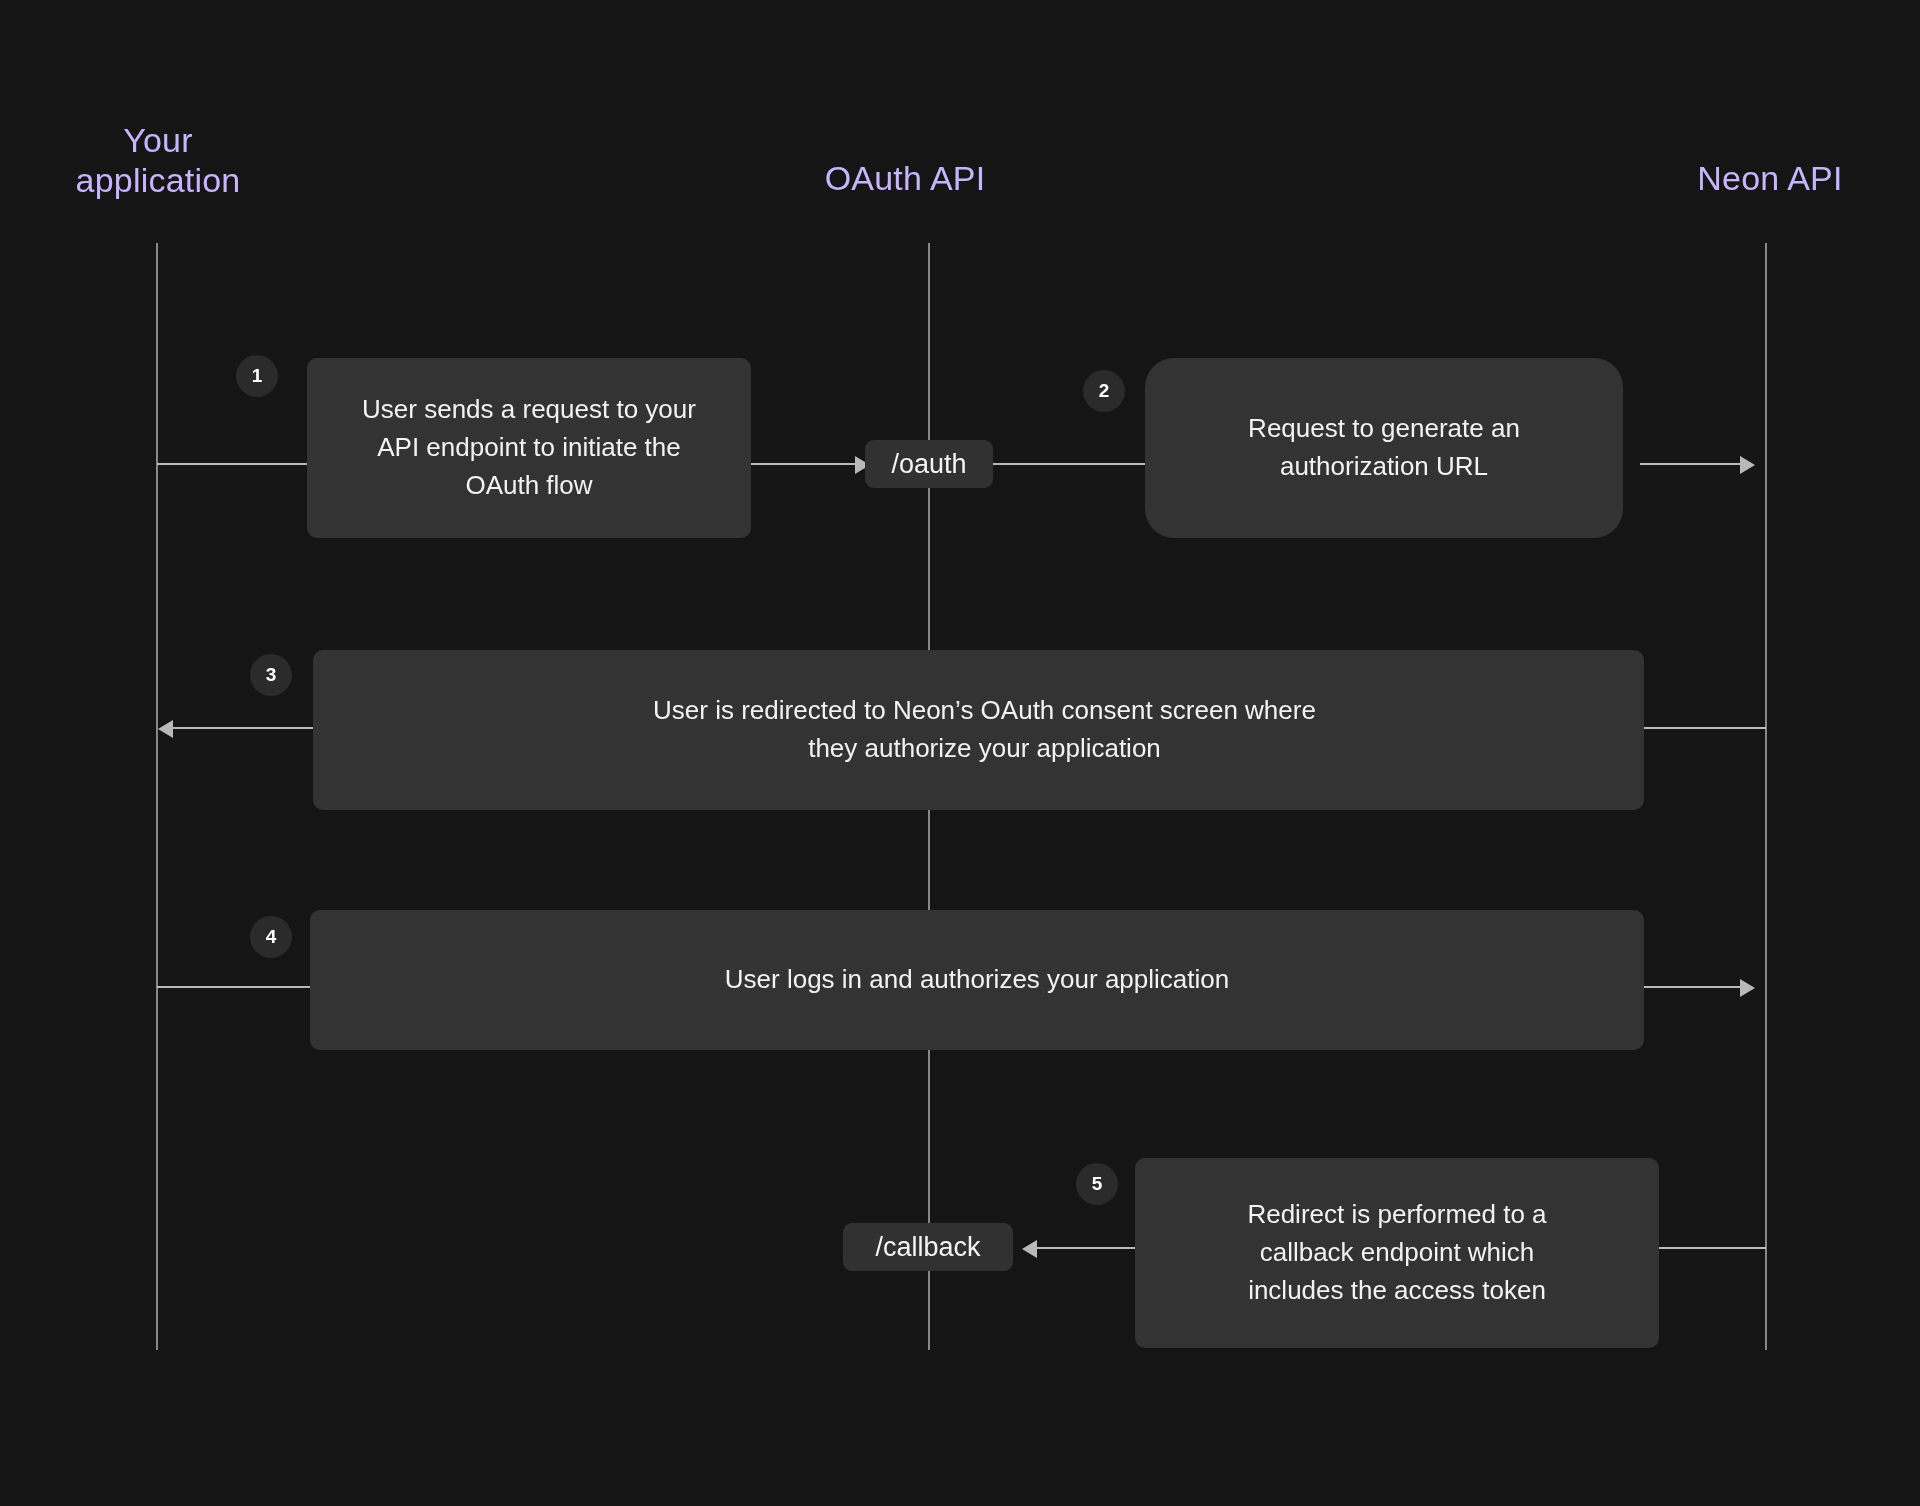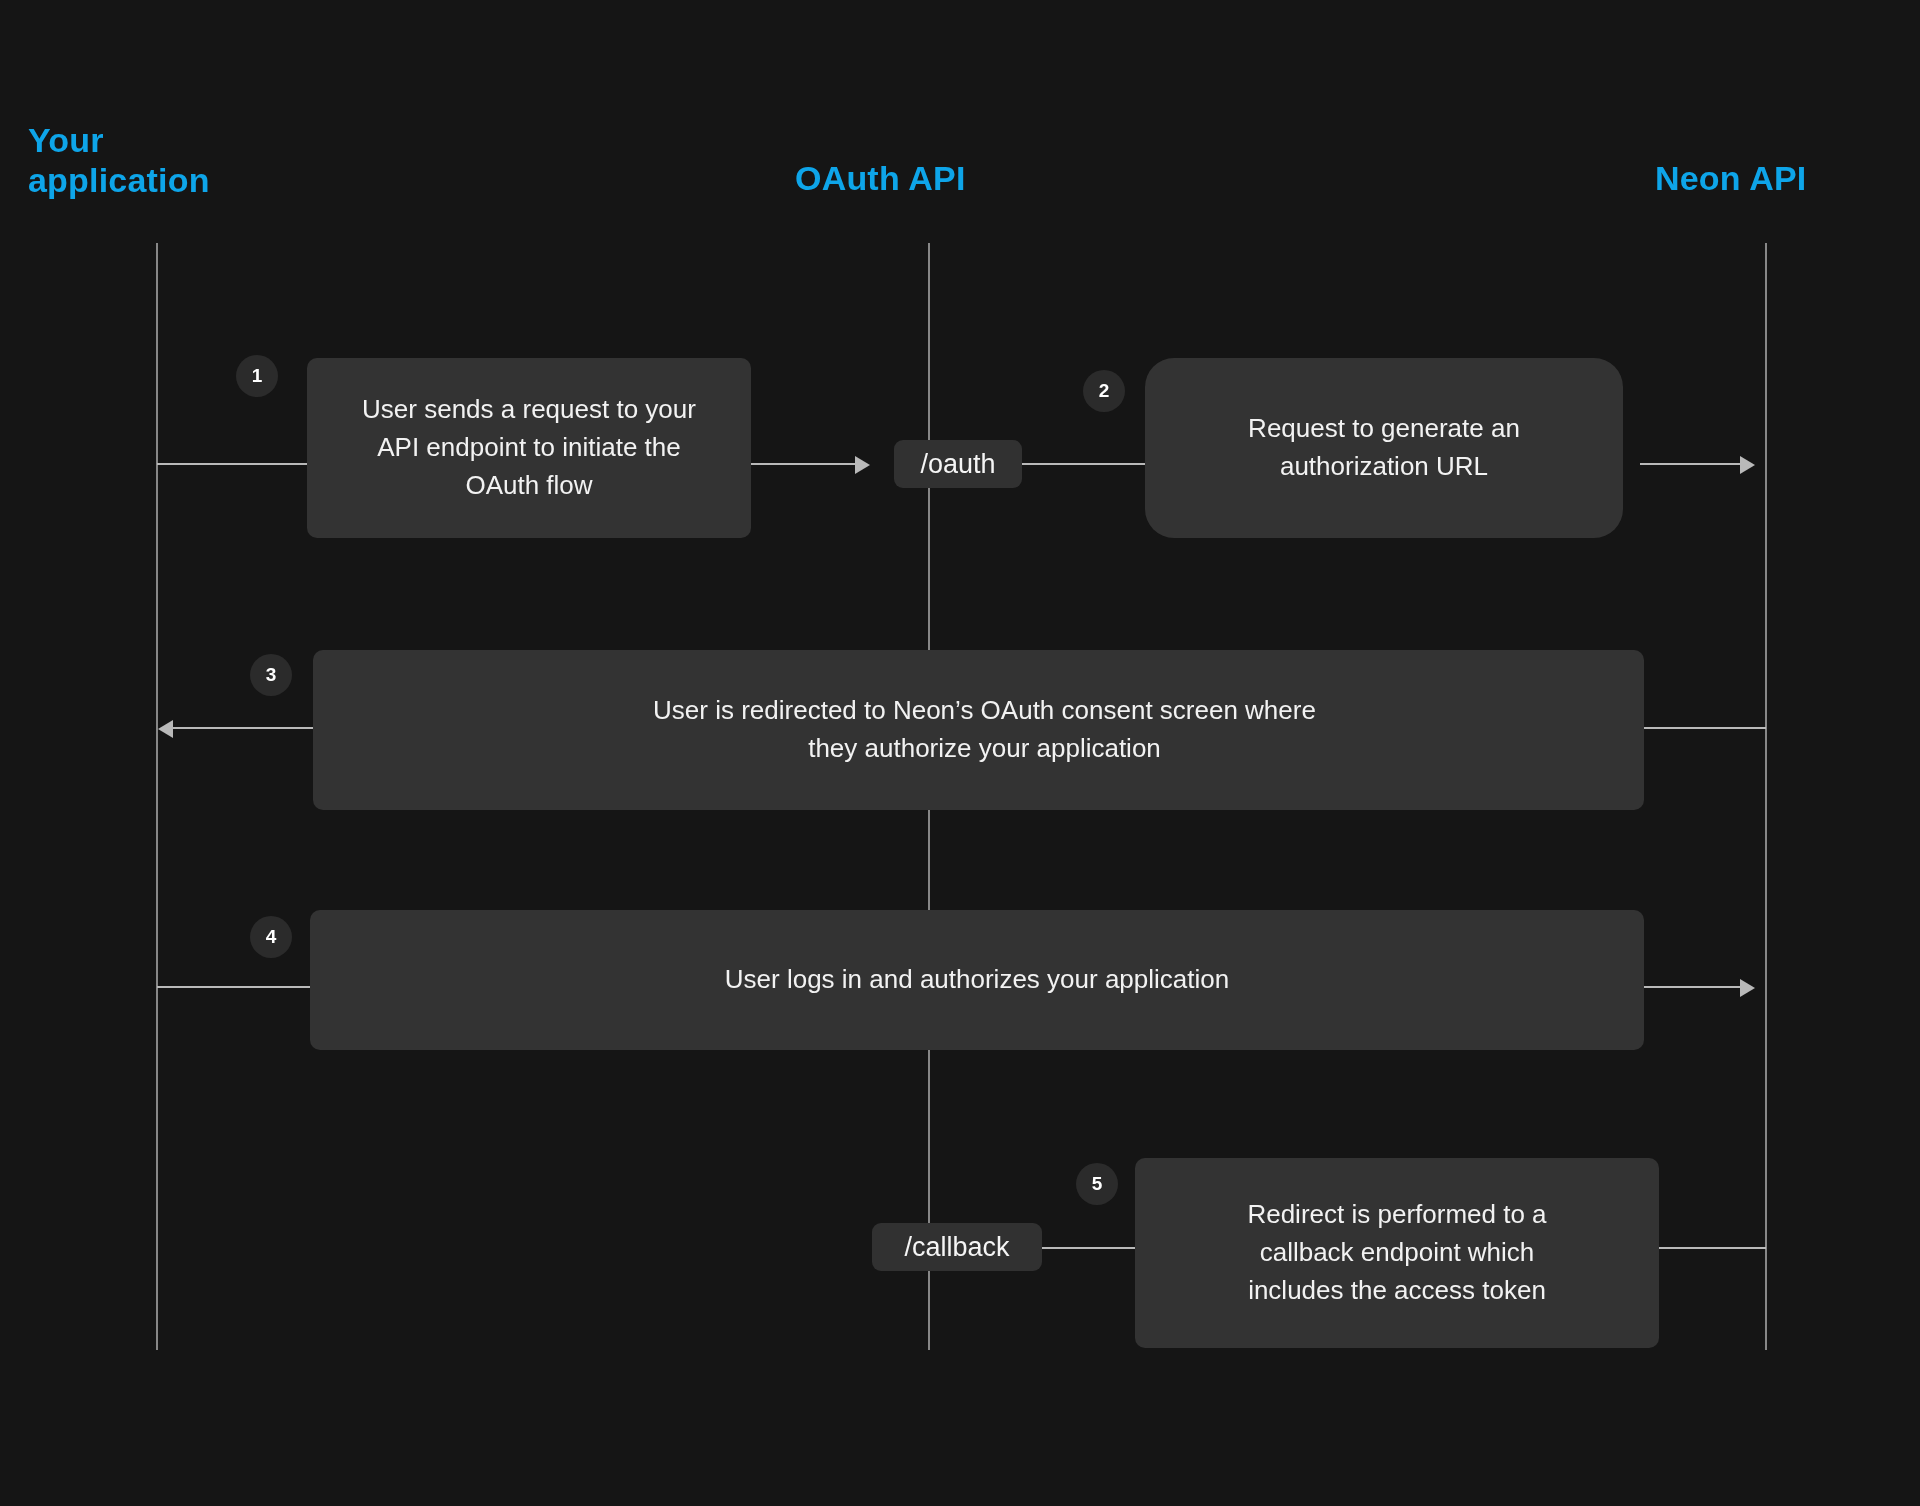--- a/index.html
+++ b/index.html
@@ -22,25 +22,25 @@
 
   
   .lifeline {
     position: absolute;
     width: 2px;
     background: #9b9b9b;
     opacity: 0.85;
   }
   .lane-title {
     position: absolute;
-    color: #0ea5e9;
-    font-weight: bold;
+    color: #c4b5fd;
+    font-weight: normal;
     font-size: 34px;
     line-height: 1.18;
-    text-align: left;
+    text-align: center;
     letter-spacing: 0.2px;
     white-space: pre-line;
   }
 
   
   .msg-box {
     position: absolute;
     background: #333333;
     border-radius: 10px;
     color: #f2f2f2;
@@ -83,21 +83,20 @@
     border-radius: 9px;
     color: #f5f5f5;
     font-size: 27px;
     display: flex;
     align-items: center;
     justify-content: center;
     padding: 0 18px;
     box-sizing: border-box;
     z-index: 5;
     white-space: nowrap;
-    margin-left: 29px;
   }
 
   
   .conn {
     position: absolute;
     height: 2px;
     background: #b9b9b9;
     z-index: 2;
   }
   .arrowhead {

